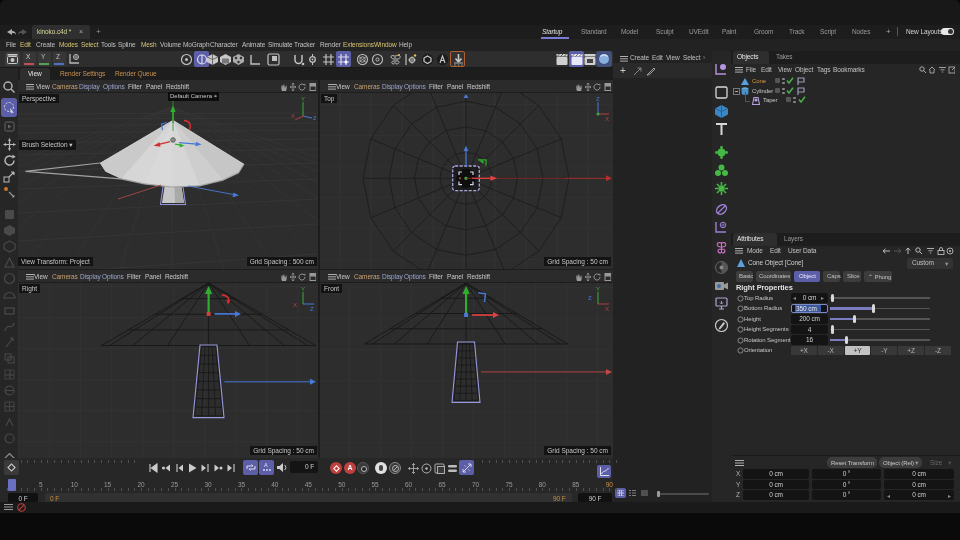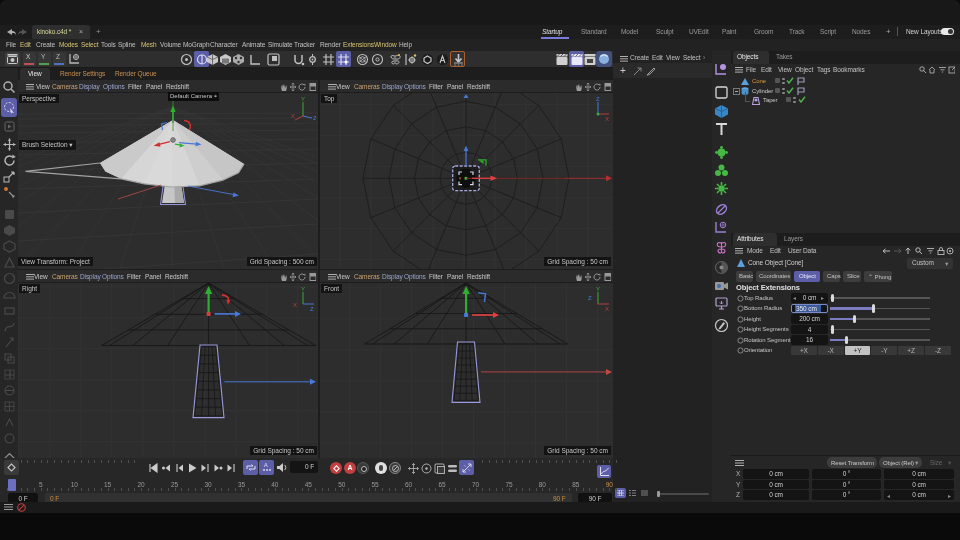--- a/index.html
+++ b/index.html
@@ -836,21 +836,21 @@
  <div class="abs" style="left:25px;top:219.5px;width:35px;height:11px;background:#3d3d3d;border-radius:2px;"></div>
  <div class="abs txt" style="left:28px;top:221.5px;font-size:6px;">Coordinates</div>
  <div class="abs" style="left:63px;top:219.5px;width:26px;height:11px;background:#5c5fa8;border-radius:2px;"></div>
  <div class="abs txt" style="left:68px;top:221.5px;color:#e8e8f8;font-size:6px;">Object</div>
  <div class="abs" style="left:92px;top:219.5px;width:17px;height:11px;background:#3d3d3d;border-radius:2px;"></div>
  <div class="abs txt" style="left:96px;top:221.5px;font-size:6px;">Caps</div>
  <div class="abs" style="left:112px;top:219.5px;width:18px;height:11px;background:#3d3d3d;border-radius:2px;"></div>
  <div class="abs txt" style="left:116px;top:221.5px;font-size:6px;">Slice</div>
  <div class="abs" style="left:133px;top:219.5px;width:28px;height:11px;background:#3d3d3d;border-radius:2px;"></div>
  <div class="abs txt" style="left:137px;top:221.5px;font-size:6px;">⌃ Phong</div>
- <div class="abs txt" style="left:5px;top:232px;color:#e0e0e0;font-weight:bold;font-size:7.5px;">Object Extensions</div>
+ <div class="abs txt" style="left:5px;top:232px;color:#e0e0e0;font-weight:bold;font-size:7.5px;">Right Properties</div>
       <svg class="abs" style="left:6px;top:243.5px;" width="7" height="7" viewBox="0 0 7 7">
         <circle cx="3.5" cy="3.5" r="2.6" fill="none" stroke="#888"></circle>
       </svg>
       <div class="abs txt" style="left:13px;top:243.5px;color:#c4c4c4;font-size:6px;">Top Radius</div>
       <div class="abs" style="left:60px;top:242px;width:37px;height:9.5px;background:#141414;border-radius:2px;"></div>
       <div class="abs txt" style="left:60px;top:243px;width:37px;text-align:center;color:#d0d0d0;">0 cm</div>
       <div class="abs txt" style="left:62px;top:243px;color:#888;font-size:6px;">◂</div>
       <div class="abs txt" style="left:90px;top:243px;color:#888;font-size:6px;">▸</div>
       <div class="abs" style="left:99px;top:246px;width:100px;height:1.5px;background:#555;"></div>
       <div class="abs" style="left:100px;top:242.5px;width:3px;height:8.5px;background:#d8d8d8;border-radius:1.5px;"></div>

